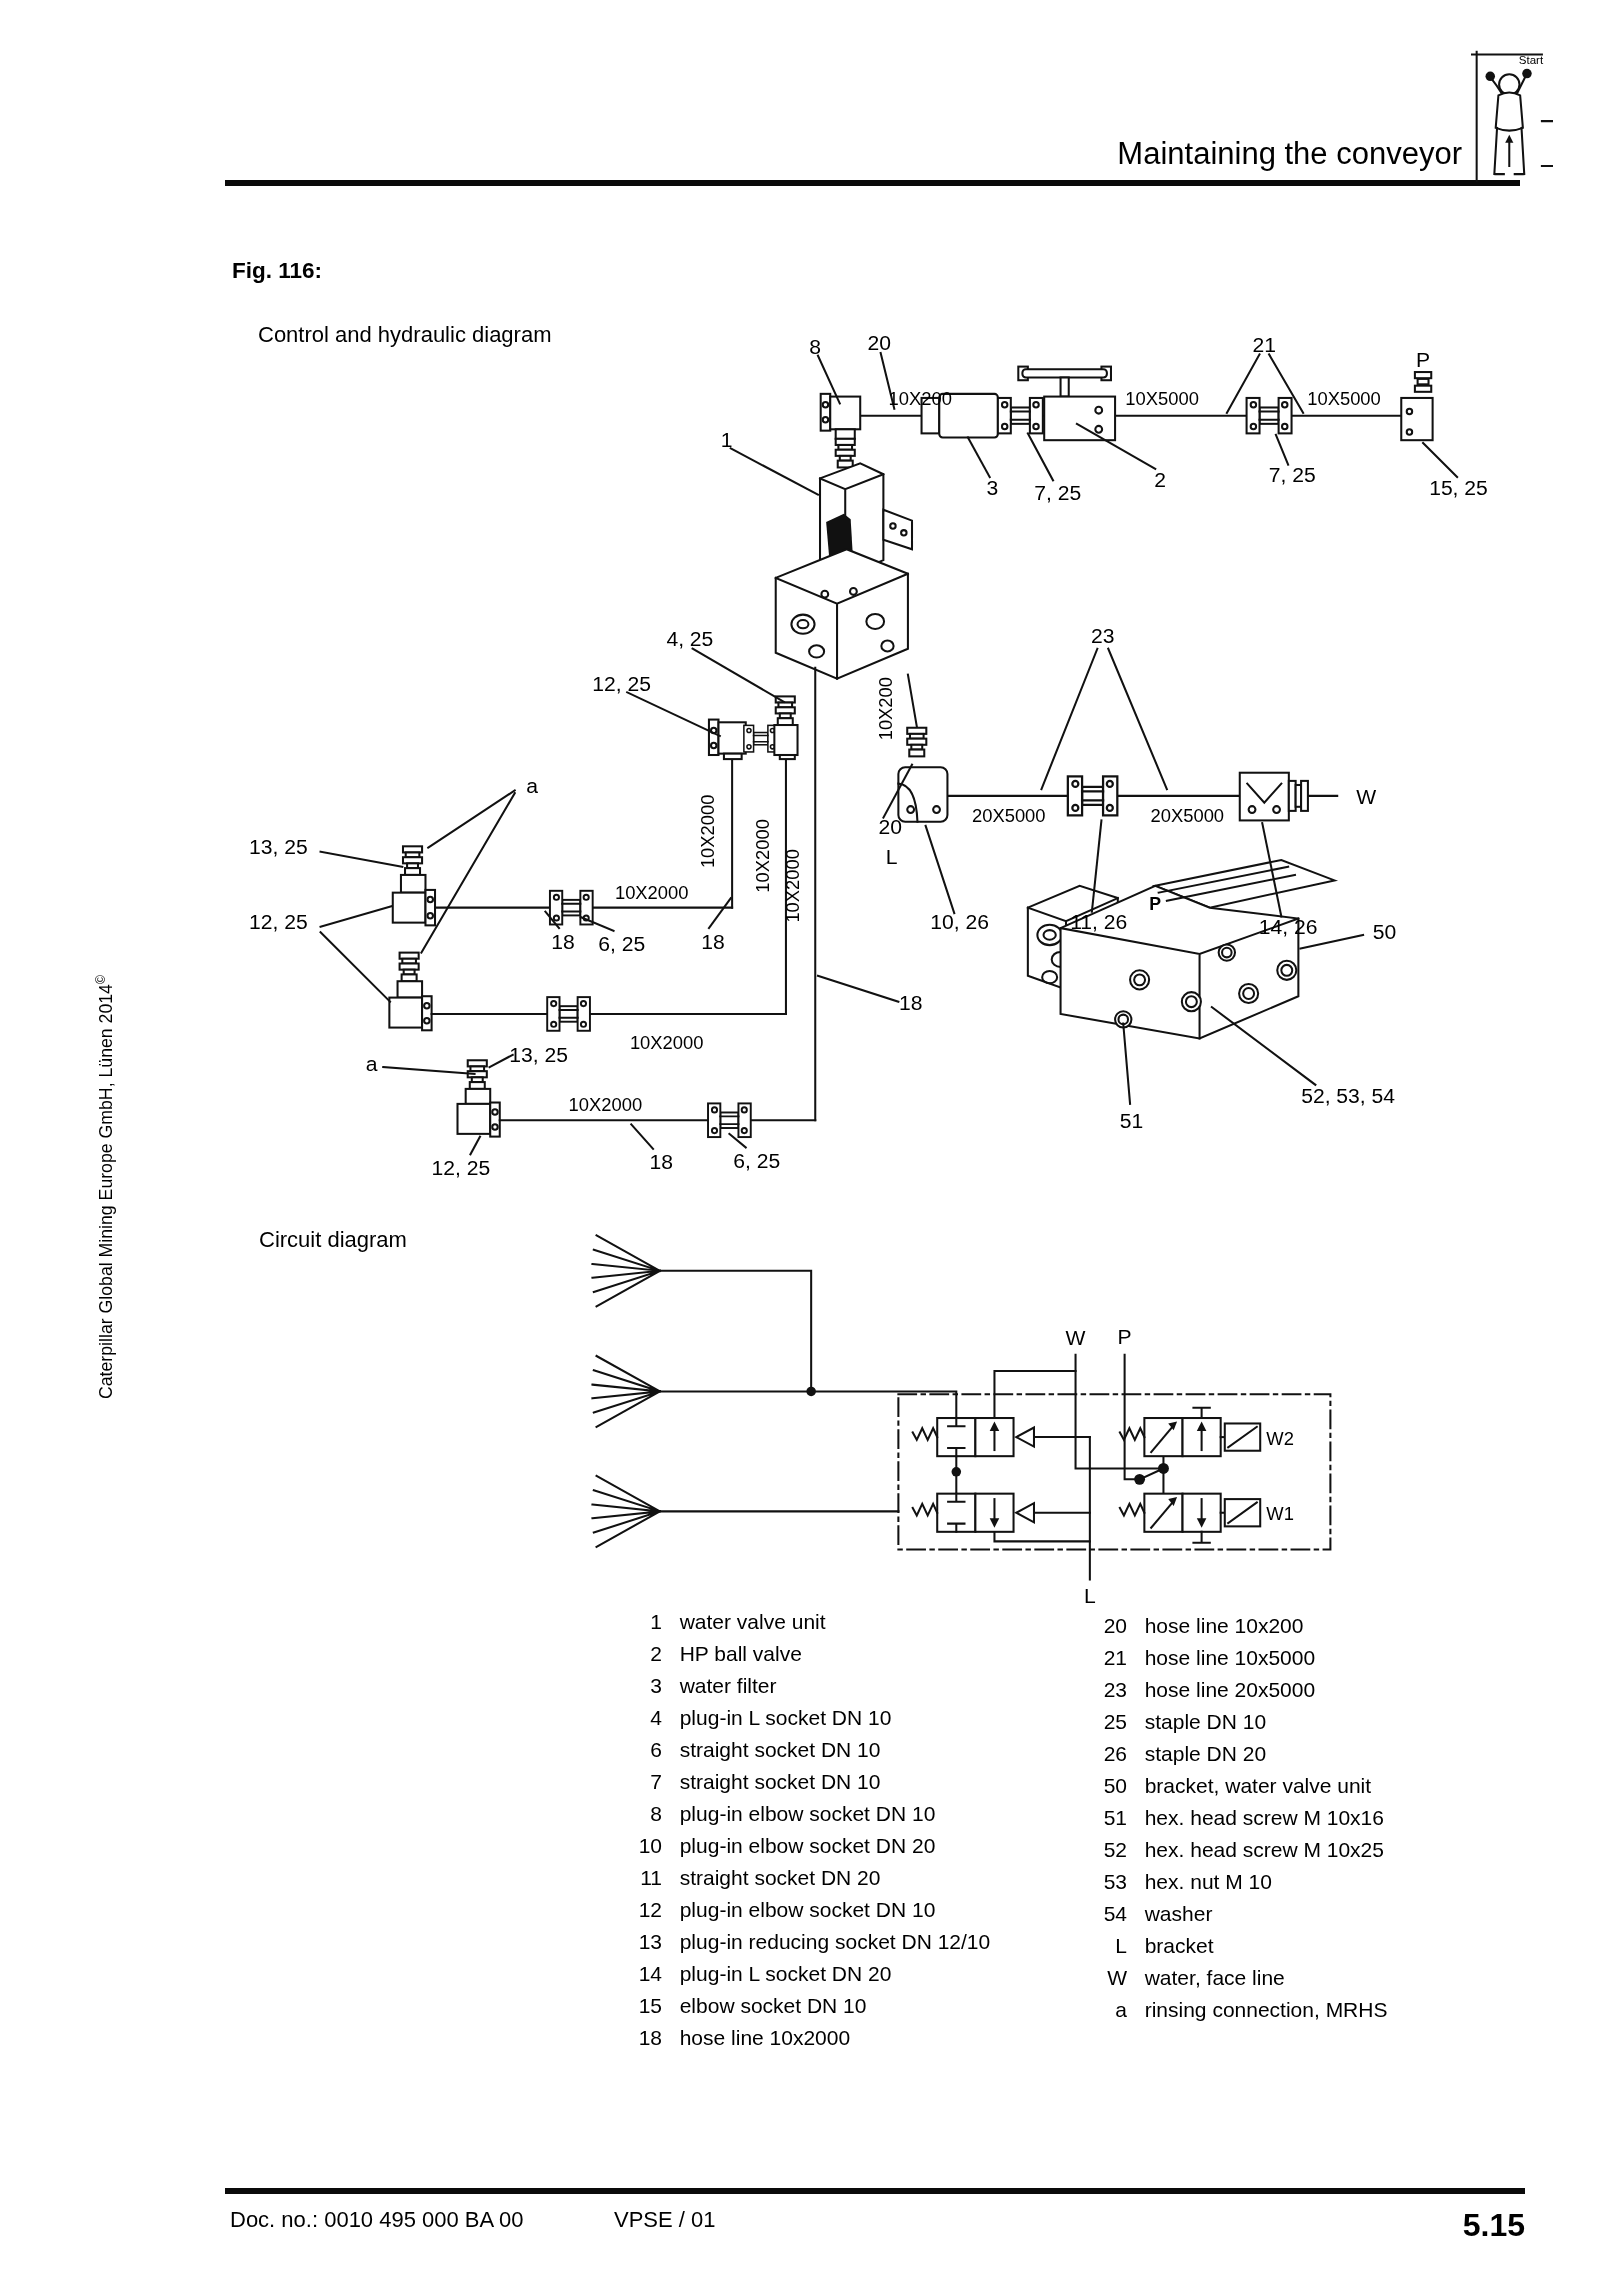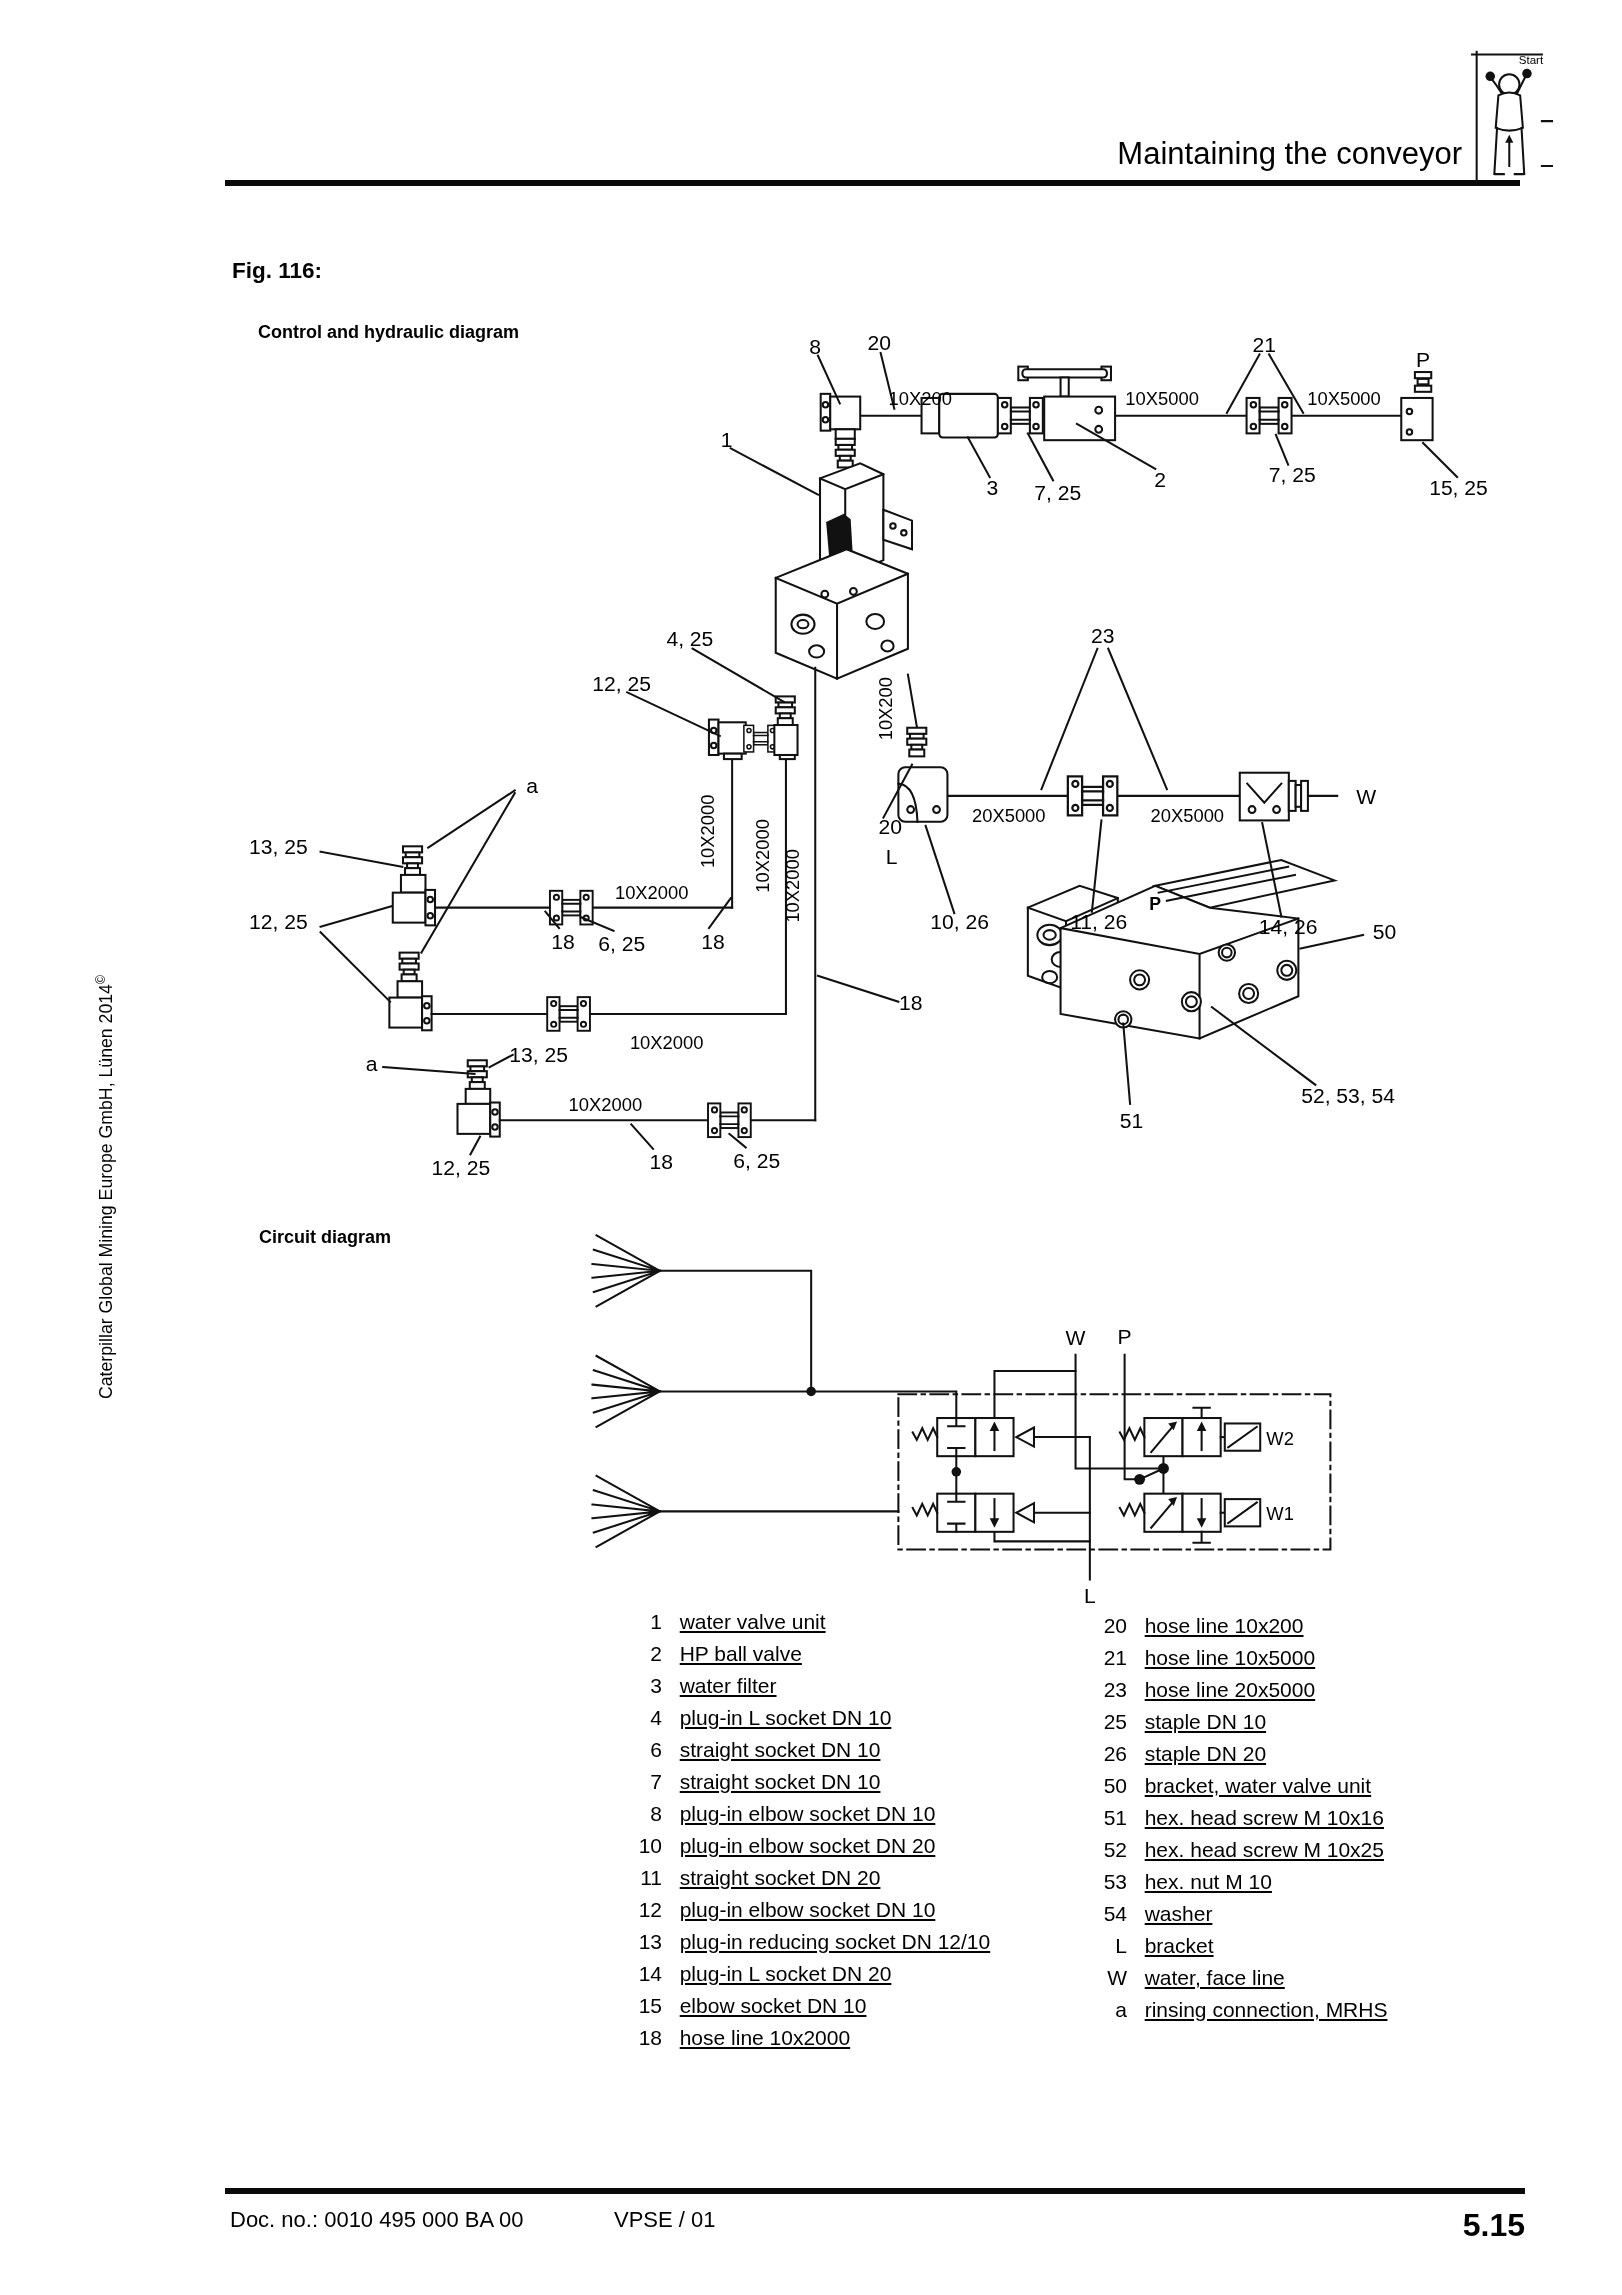--- a/index.html
+++ b/index.html
@@ -2,29 +2,29 @@
 <html style="font-size:11px"><head>
 <meta charset="utf-8">
 <style>
   html,body{margin:0;padding:0;background:#e8e8e8;}
   .page{position:relative;width:1623px;height:2295px;background:#ffffff;
         font-family:"Liberation Sans",sans-serif;color:#000;overflow:hidden;}
   .abs{position:absolute;}
   .hdr-title{font-size:31px;font-weight:400;white-space:nowrap;}
   .hdr-rule{background:#0a0a0a;}
   .fig-cap{font-size:22.5px;font-weight:700;white-space:nowrap;display:flex;gap:36px;}
-  .sec-label{font-size:18px;font-weight:700;white-space:nowrap;}
+  .sec-label{font-size:22px;font-weight:400;white-space:nowrap;}
   .sidebar{font-size:17.7px;white-space:nowrap;transform:rotate(-90deg);transform-origin:top left;}
   .sidebar sup{font-size:12.3px;}
   .legend{font-size:21px;line-height:32px;}
   .lrow{display:flex;}
   .lnum{display:inline-block;text-align:right;}
   .legend-l .lnum{width:49px;}
   .legend-r .lnum{width:60px;}
-  .ltxt{padding-left:17.7px;white-space:nowrap;text-decoration:underline;}
+  .ltxt{padding-left:17.7px;white-space:nowrap;}
   .ftr-text{font-size:22px;white-space:nowrap;}
   .ftr-page{font-size:32px;font-weight:700;}
   svg .dg{stroke:#111;stroke-width:3;fill:none;stroke-linecap:square;}
   svg .fw{fill:#fff;}
   svg .fb{fill:#111;stroke:none;}
   svg text{font-family:"Liberation Sans",sans-serif;fill:#000;stroke:none;}
   .dl{font-size:31px;}
   .ds{font-size:27px;}
 </style>
 </head>

